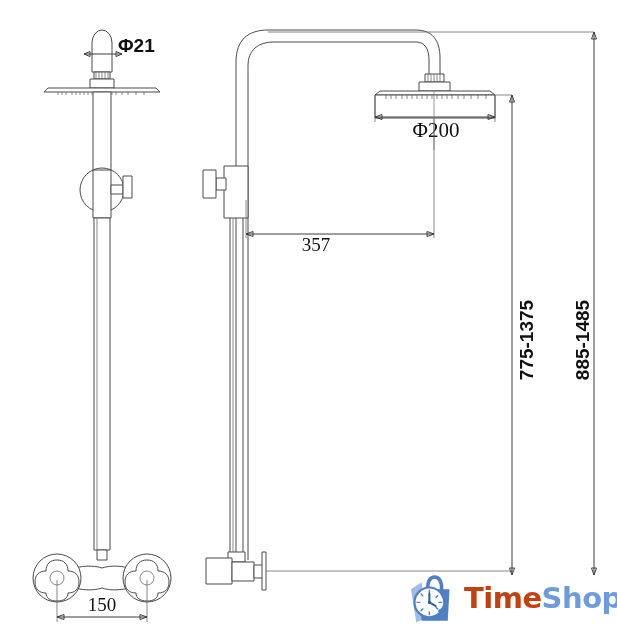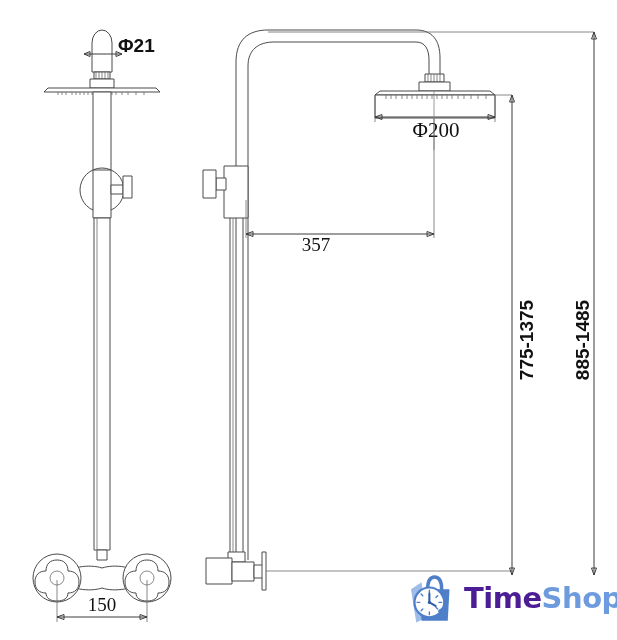--- a/index.html
+++ b/index.html
@@ -76,21 +76,21 @@
     flex: 0 0 auto;
   }
   #logo-wordmark {
     font-family: "DejaVu Sans", sans-serif;
     font-weight: bold;
     font-size: 29px;
     letter-spacing: -0.5px;
     line-height: 1;
     white-space: nowrap;
   }
-  .wm-time { color: #4c1d95; }
+  .wm-time { color: #c2410c; }
   .wm-shop { color: #6e9bdd; }
 </style>
 </head>
 <body>
 
 <div id="drawing-page">
 
   <svg id="drawing-svg" viewBox="0 0 617 640">
 
     <g>

